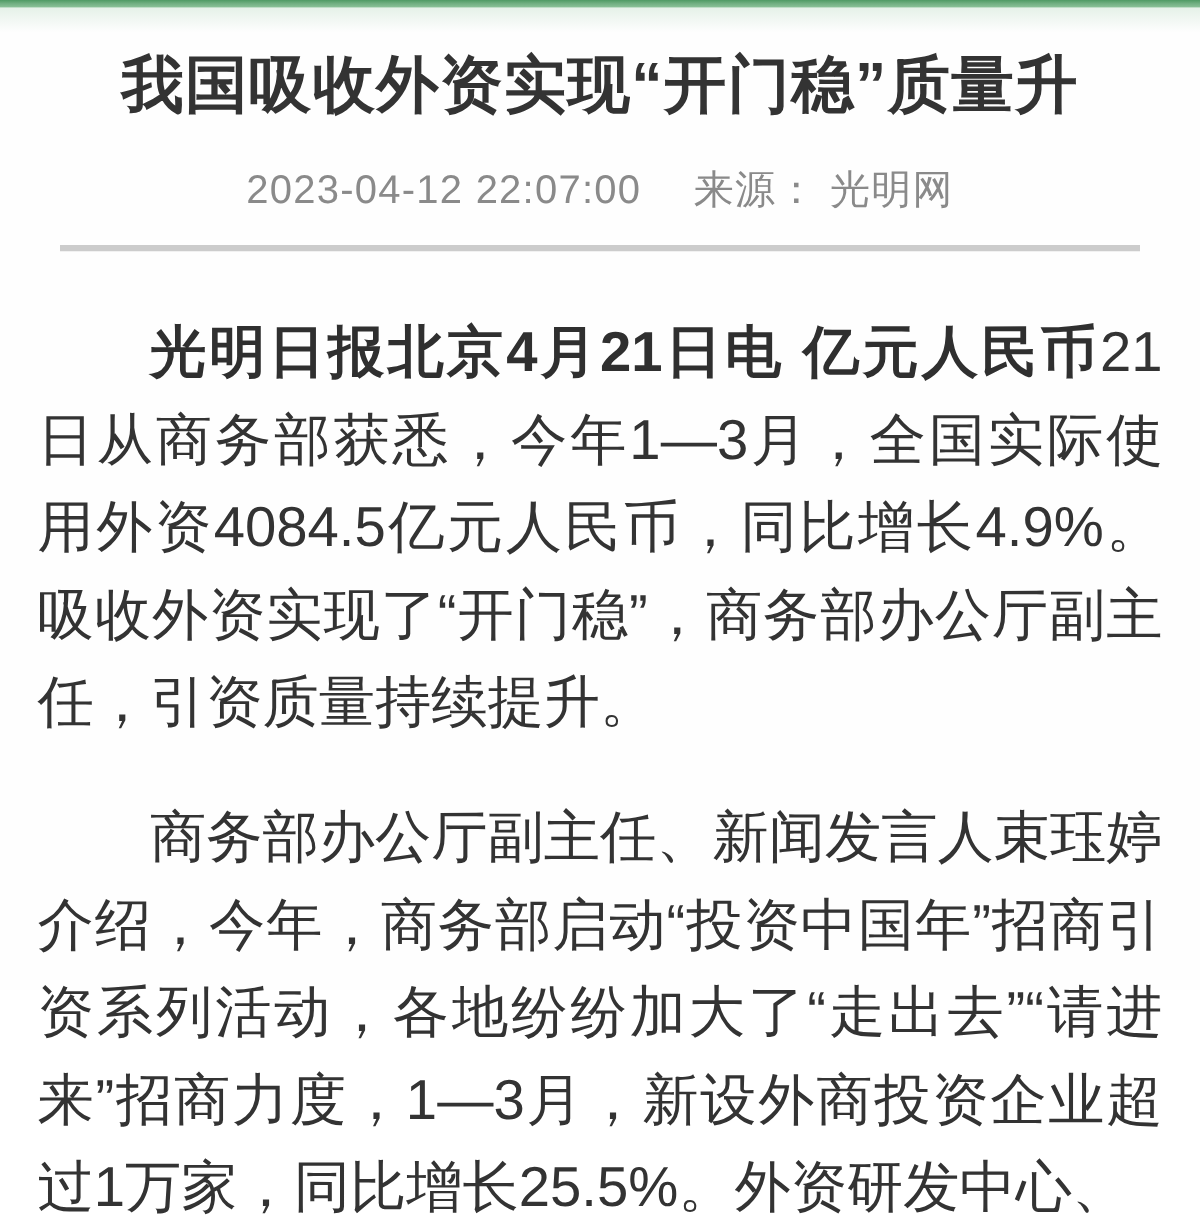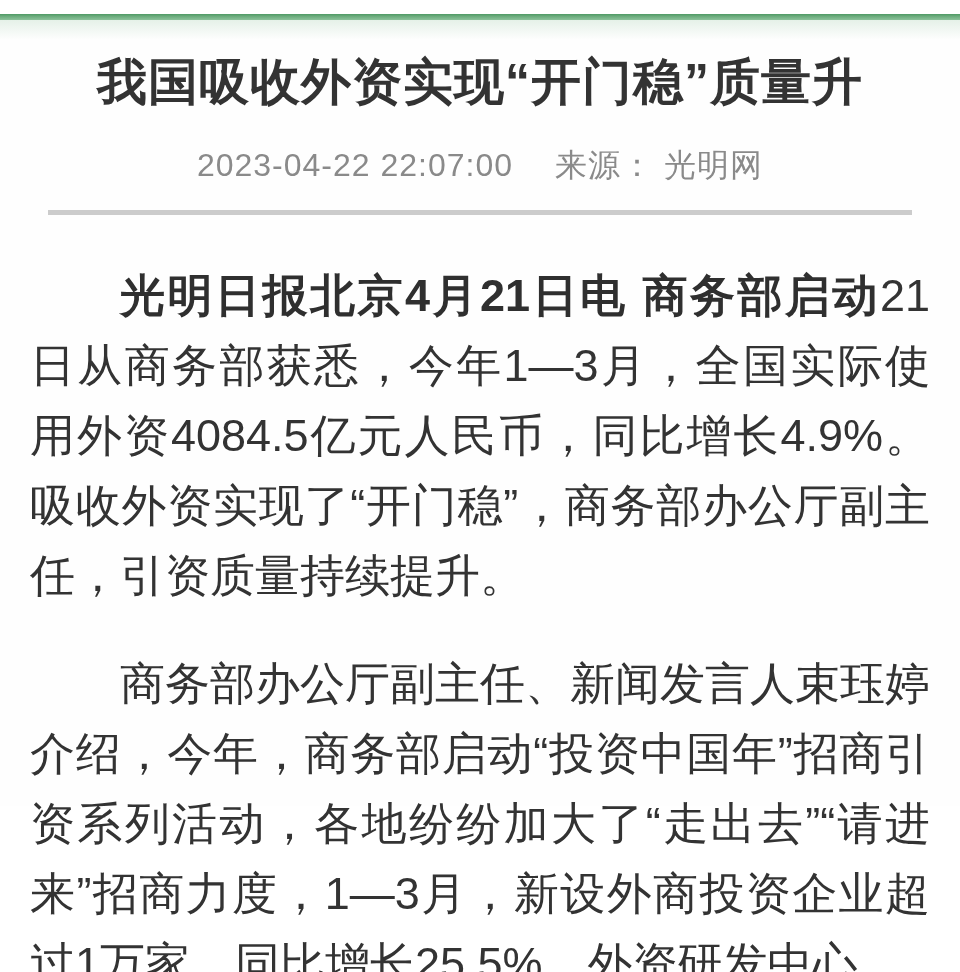--- a/index.html
+++ b/index.html
@@ -9,21 +9,20 @@
     height: 972px;
     overflow: hidden;
     background: #ffffff;
     font-family: "Liberation Sans", "DejaVu Sans", sans-serif;
   }
   .page {
     width: 960px;
     height: 792px;
     position: relative;
     background: #fefefe;
-    margin-top: 14px;
   }
   .top-accent {
     height: 6px;
     width: 100%;
     background: linear-gradient(180deg, #4f9a64 0%, #6fae80 45%, #8cc29a 100%);
   }
   .top-fade {
     height: 22px;
     width: 100%;
     background: linear-gradient(180deg, rgba(140,194,154,0.22) 0%, rgba(255,255,255,0) 90%);
@@ -77,22 +76,22 @@
 </head>
 <body>
 
 <div class="page">
   <div class="top-accent"></div>
   <div class="top-fade"></div>
 
   <h1 class="title">我国吸收外资实现“开门稳”质量升</h1>
 
   <div class="meta">
-    <span>2023-04-22 22:07:00</span><span class="source"><span>来源：</span><span class="source-name">光明网</span></span>
+    <span>2023-04-12 22:07:00</span><span class="source"><span>来源：</span><span class="source-name">光明网</span></span>
   </div>
 
   <div class="divider"></div>
 
   <div class="article-body" id="article-body">
-      <p><strong>光明日报北京4月21日电 商务部启动</strong><span>21日从商务部获悉，今年1—3月，全国实际使用外资4084.5亿元人民币，同比增长4.9%。吸收外资实现了“开门稳”，商务部办公厅副主任，引资质量持续提升。</span></p>
+      <p><strong>光明日报北京4月21日电 亿元人民币</strong><span>21日从商务部获悉，今年1—3月，全国实际使用外资4084.5亿元人民币，同比增长4.9%。吸收外资实现了“开门稳”，商务部办公厅副主任，引资质量持续提升。</span></p>
       <p><span>商务部办公厅副主任、新闻发言人束珏婷介绍，今年，商务部启动“投资中国年”招商引资系列活动，各地纷纷加大了“走出去”“请进来”招商力度，1—3月，新设外商投资企业超过1万家，同比增长25.5%。外资研发中心、</span></p>
     </div>
 </div>
 
 </body></html>

